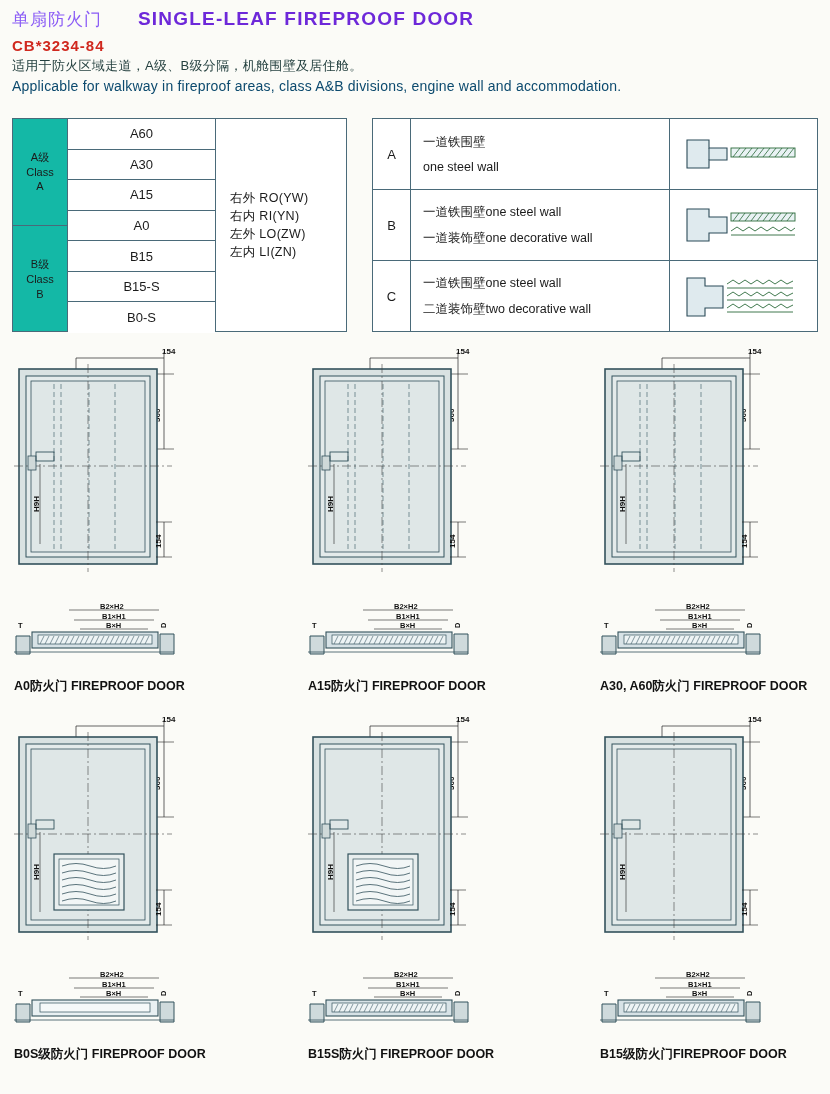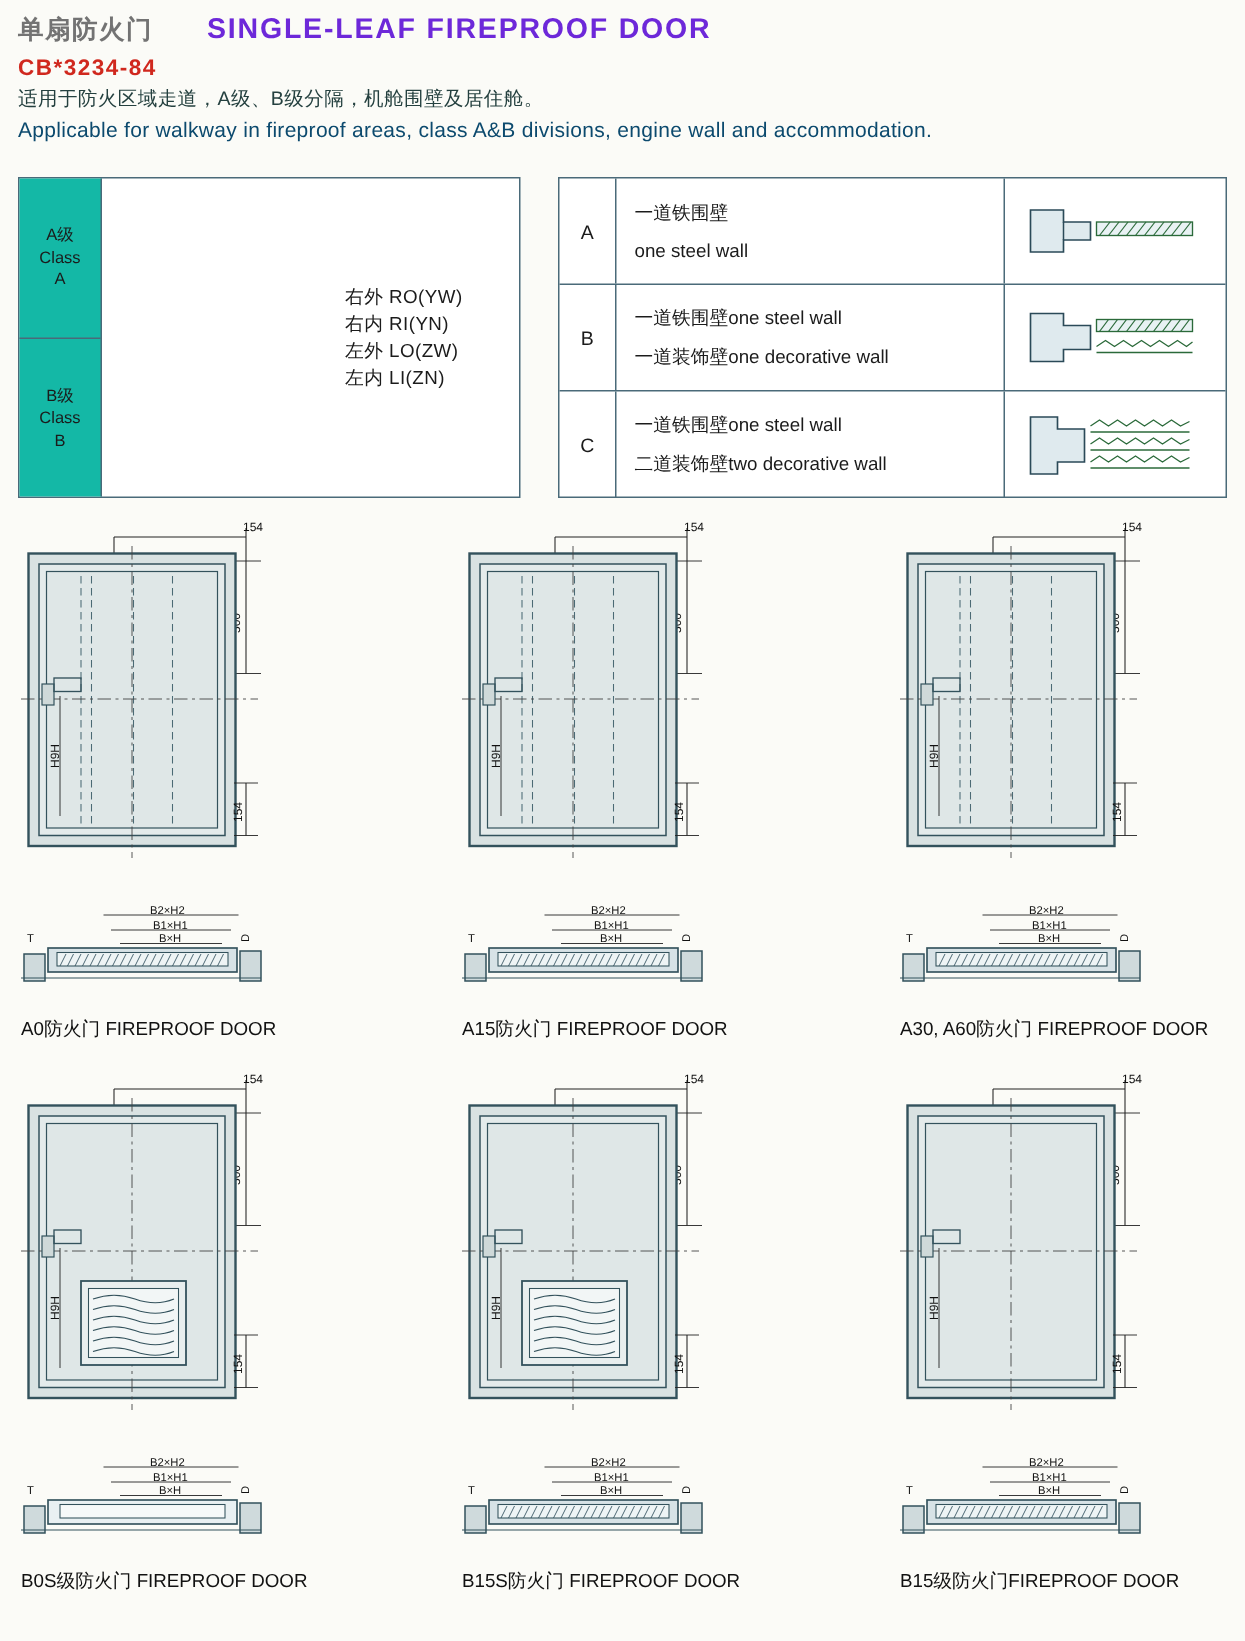--- a/index.html
+++ b/index.html
@@ -9,21 +9,21 @@
     font-family:"Liberation Sans", sans-serif;
     color:#1b1b1b;
     position:relative;
     overflow:hidden;
   }
   .page{position:relative;width:830px;height:1094px;}
 
   
   .header{position:absolute;left:12px;top:8px;width:806px;}
   .title-row{display:flex;align-items:baseline;gap:36px;}
-  .title-cn{font-size:17px;font-weight:bold;color:#737373;letter-spacing:1px;}
+  .title-cn{font-size:17px;font-weight:normal;color:#8b5cf6;letter-spacing:1px;}
   .title-en{font-size:19px;font-weight:bold;color:#6d28d9;letter-spacing:1.2px;}
   .std-code{font-size:15px;font-weight:bold;color:#d0281e;margin-top:6px;letter-spacing:1px;}
   .sub-cn{font-size:13px;color:#24403f;margin-top:3px;letter-spacing:0.3px;}
   .sub-en{font-size:14px;color:#0c4a6e;margin-top:3px;letter-spacing:0.2px;}
 
   
   .tables{position:absolute;left:12px;top:118px;width:806px;height:215px;}
   .tbl-left{position:absolute;left:0;top:0;width:335px;height:214px;border:1px solid #4a6a79;box-sizing:border-box;background:#ffffff;}
   .tl-class{position:absolute;left:0;top:0;width:55px;height:100%;border-right:1px solid #4a6a79;box-sizing:border-box;background:#14b8a6;}
   .tl-class .cell{position:absolute;left:0;width:100%;display:flex;flex-direction:column;align-items:center;justify-content:center;font-size:11px;color:#1b1b1b;line-height:1.35;}
@@ -37,21 +37,21 @@
 
   .tbl-right{position:absolute;left:360px;top:0;width:446px;height:214px;border:1px solid #4a6a79;box-sizing:border-box;background:#ffffff;}
   .rrow{position:absolute;left:0;width:100%;height:71.3px;border-bottom:1px solid #4a6a79;box-sizing:border-box;}
   .rrow.last{border-bottom:none;}
   .rlabel{position:absolute;left:0;top:0;width:38px;height:100%;border-right:1px solid #4a6a79;box-sizing:border-box;display:flex;align-items:center;justify-content:center;font-size:13px;}
   .rdesc{position:absolute;left:38px;top:0;right:148px;height:100%;display:flex;flex-direction:column;justify-content:center;gap:9px;padding-left:12px;box-sizing:border-box;font-size:12.5px;}
   .rpic{position:absolute;right:0;top:0;width:148px;height:100%;border-left:1px solid #4a6a79;box-sizing:border-box;display:flex;align-items:center;justify-content:center;}
 
   
   .figures{position:absolute;left:8px;top:340px;width:818px;}
-  .figrow{position:relative;height:368px;}
+  .figrow{position:relative;height:368px;font-weight:bold;}
   .fig{position:absolute;top:0;width:260px;height:368px;}
   .fig.c0{left:6px;}
   .fig.c1{left:300px;}
   .fig.c2{left:592px;}
   .fig .elev{position:absolute;left:0;top:4px;width:260px;height:250px;}
   .fig .sect{position:absolute;left:0;top:262px;width:260px;height:68px;}
   .fig .caption{position:absolute;left:0;top:338px;width:280px;font-size:12.5px;color:#111;white-space:nowrap;}
 
   svg{display:block;}
 </style>
@@ -77,20 +77,29 @@
         <div class="cell cellA">
           <span>A级</span>
           <span>Class</span>
           <span>A</span>
         </div>
         <div class="cell cellB">
           <span>B级</span>
           <span>Class</span>
           <span>B</span>
         </div>
+      </div>
+      <div class="tl-grades">
+        <div class="grade">A60</div>
+        <div class="grade">A30</div>
+        <div class="grade">A15</div>
+        <div class="grade">A0</div>
+        <div class="grade">B15</div>
+        <div class="grade">B15-S</div>
+        <div class="grade">B0-S</div>
       </div>
       <div class="tl-codes">
         <div class="code">右外 RO(YW)</div>
         <div class="code">右内  RI(YN)</div>
         <div class="code">左外  LO(ZW)</div>
         <div class="code">左内  LI(ZN)</div>
       </div>
     </div>
 
     <div class="tbl-right">

